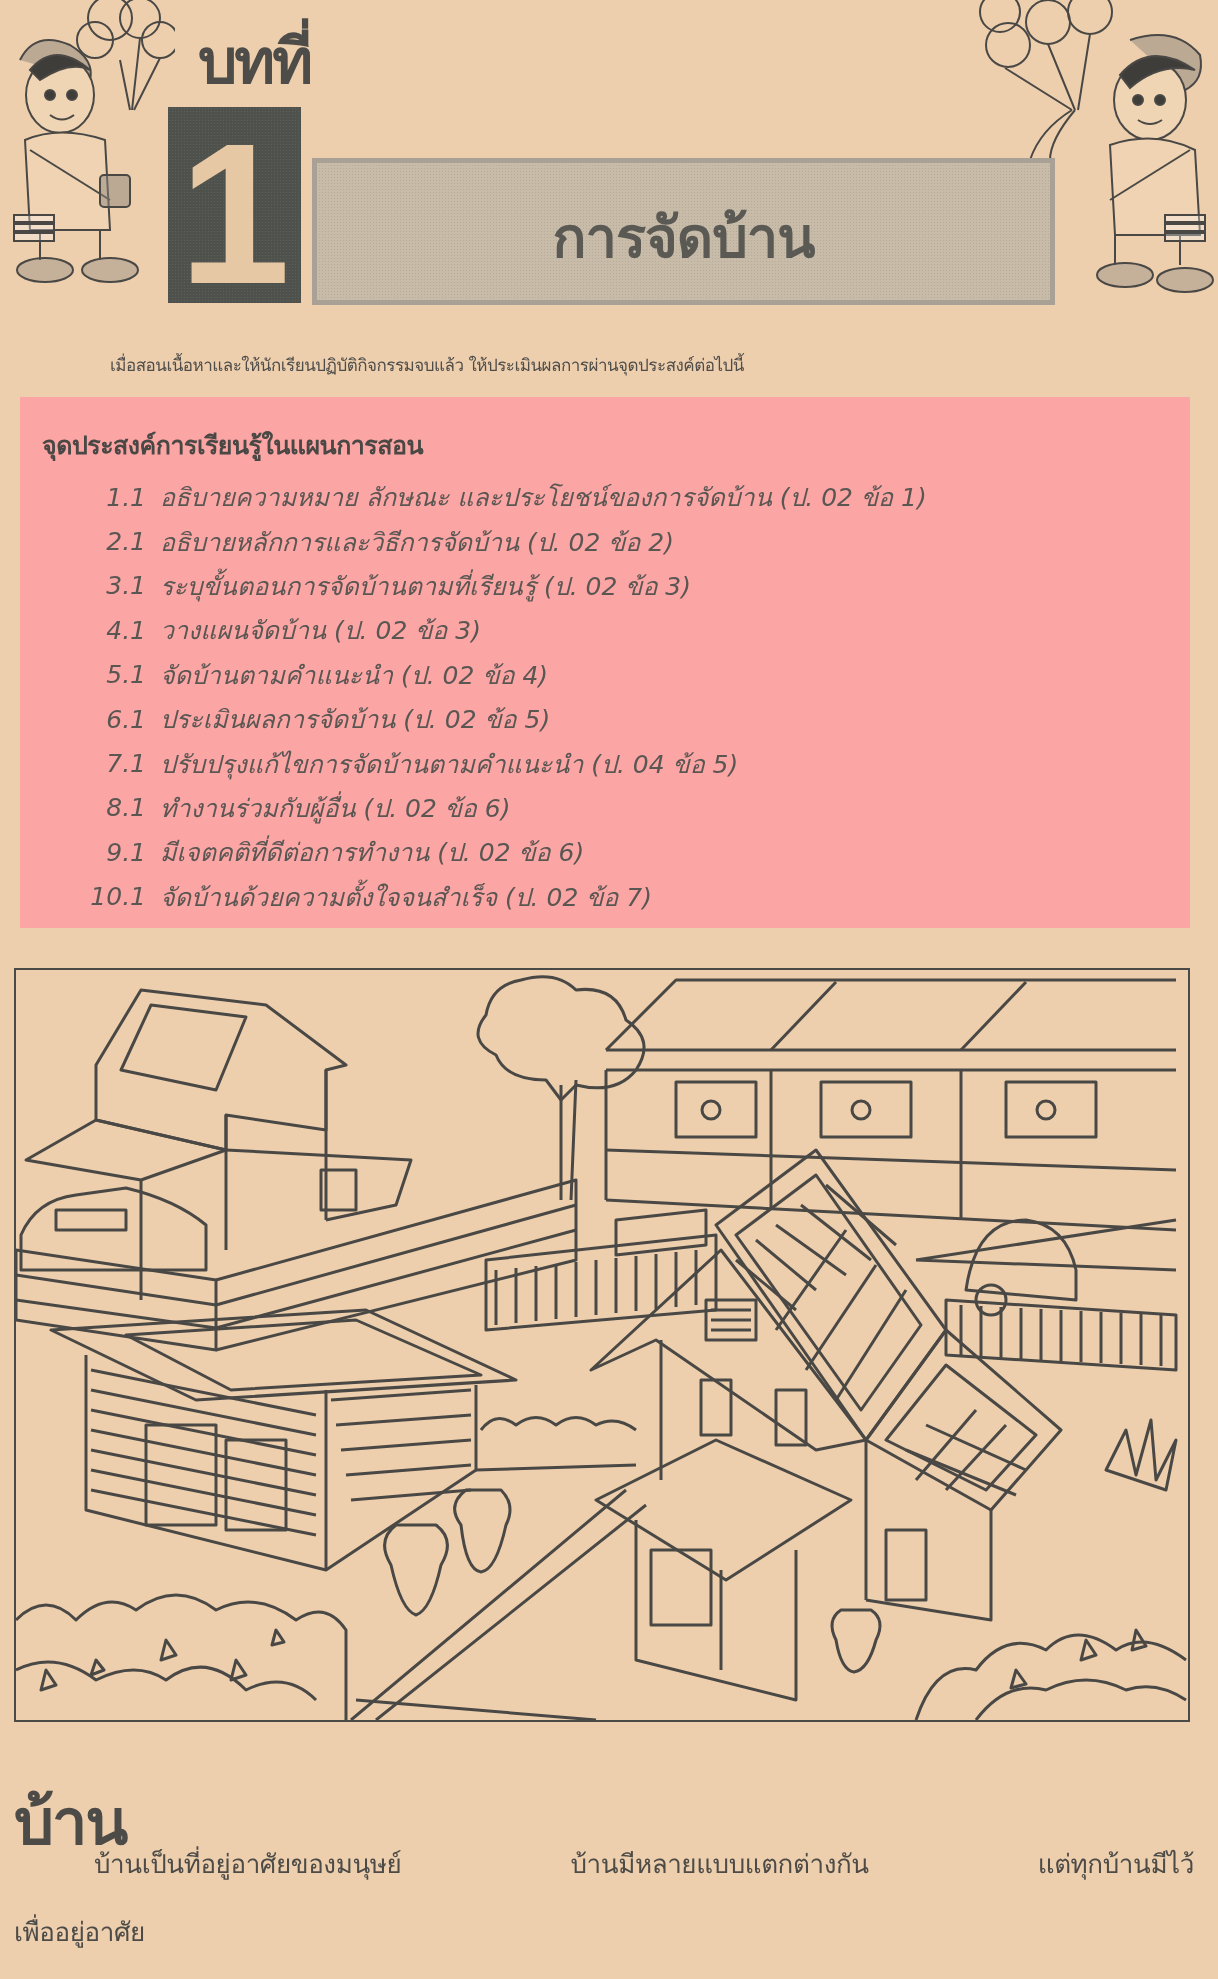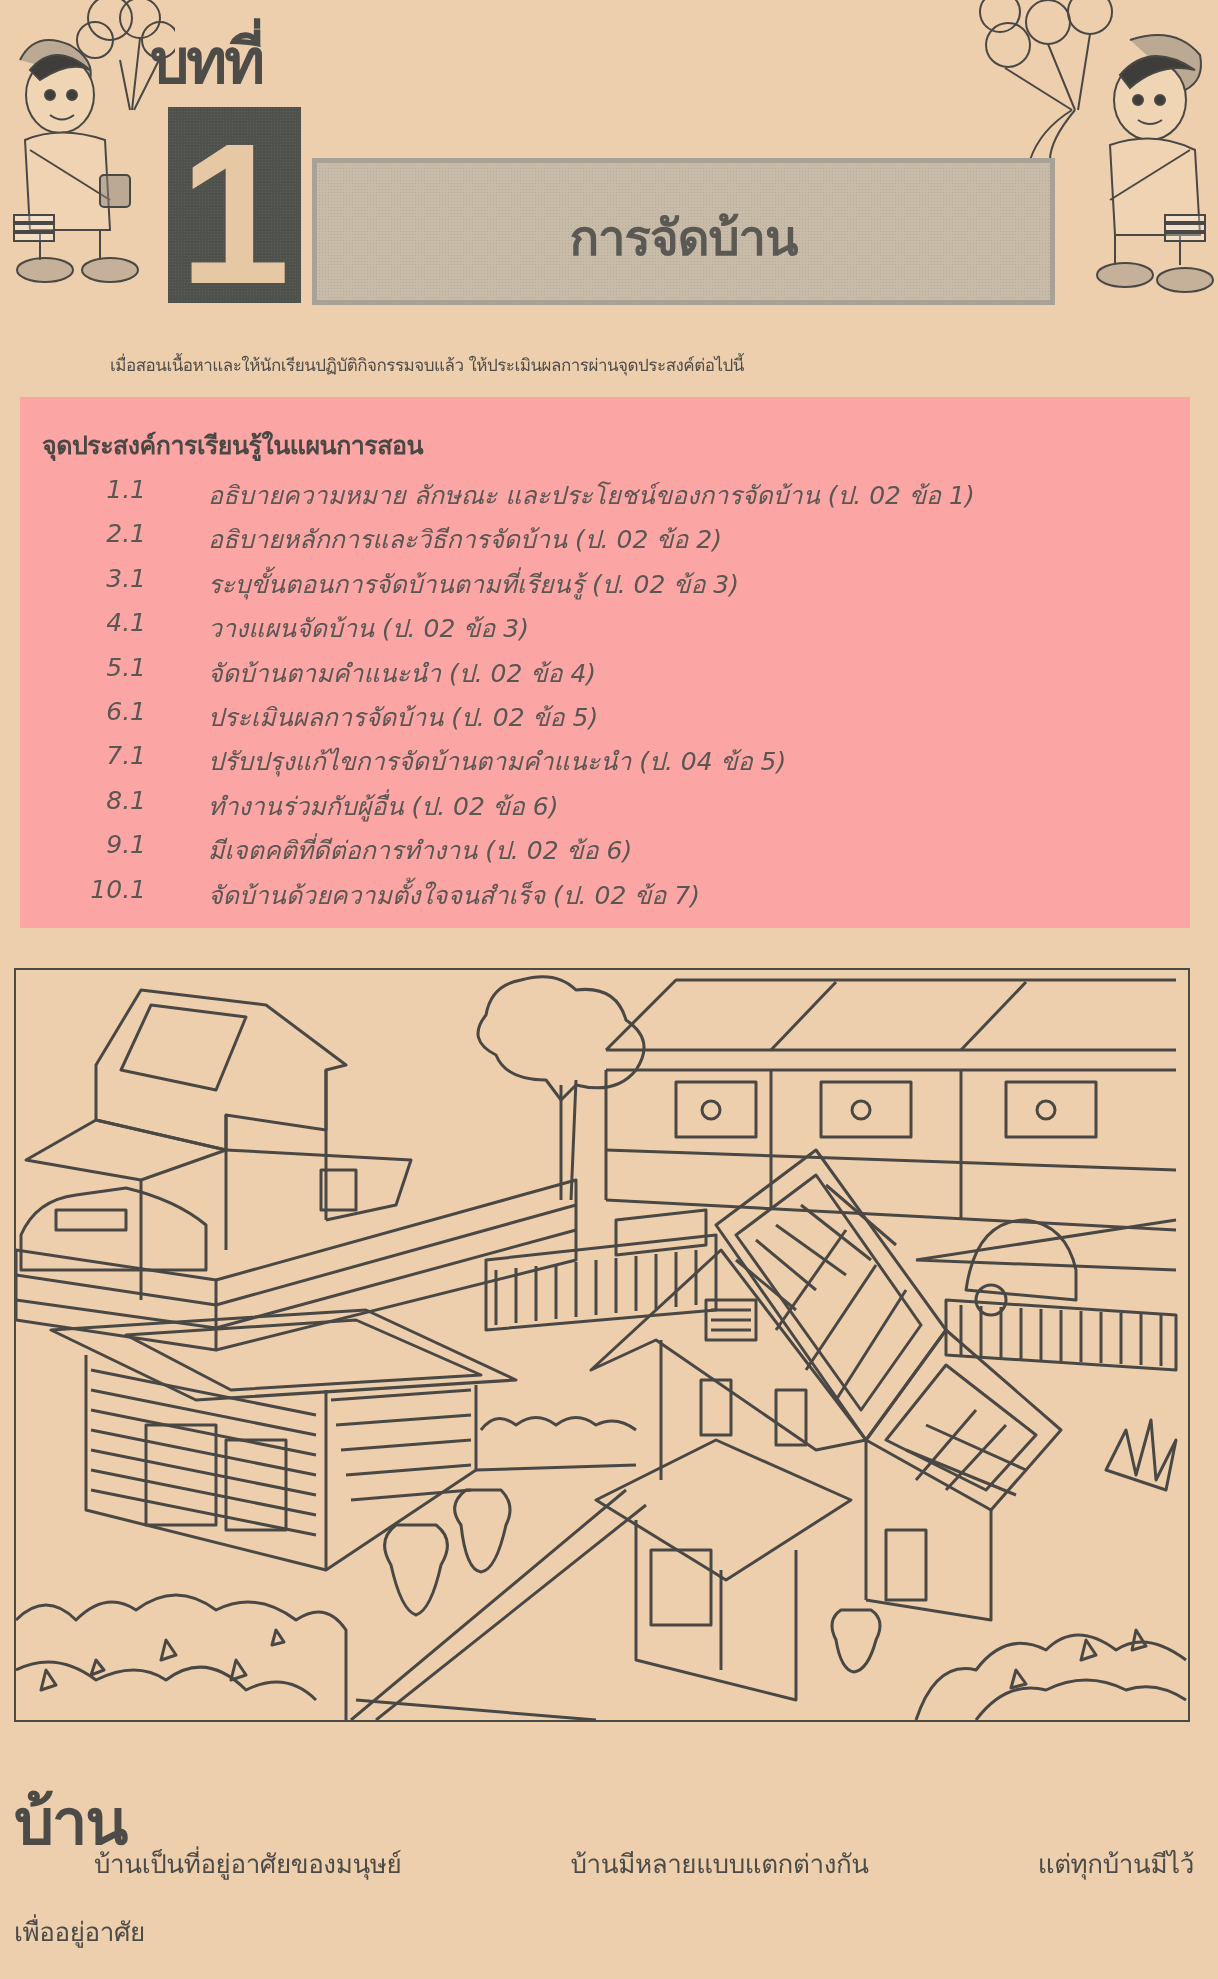--- a/index.html
+++ b/index.html
@@ -8,21 +8,21 @@
     background: #edcfae;
     font-family: "DejaVu Sans", sans-serif;
     color: #4a4845;
   }
 
   
   .mascot { position: absolute; }
   .chapter-word {
     position: absolute; left: 150px; top: 22px; width: 160px;
     font-size: 62px; font-weight: bold; color: #4d4c48; letter-spacing: -3px;
-    line-height: 80px; text-align: left;
+    line-height: 80px; text-align: right;
   }
   .chapter-box {
     position: absolute; left: 168px; top: 107px; width: 133px; height: 196px;
     background: #4f514c;
     background-image: radial-gradient(#5d5f59 1px, transparent 1px);
     background-size: 3px 3px;
     display: flex; align-items: center; justify-content: center;
   }
   .chapter-num {
     color: #e7c8a4; font-family: "Liberation Sans", sans-serif; font-weight: bold;
@@ -30,40 +30,40 @@
   }
   .title-box {
     position: absolute; left: 312px; top: 158px; width: 743px; height: 147px;
     background: #c8bba8;
     background-image: radial-gradient(#b5ab9c 0.8px, transparent 0.9px);
     background-size: 3px 3px;
     box-shadow: inset 0 0 0 5px #a9a196;
     display: flex; align-items: center; justify-content: center;
   }
   .title-text {
-    font-size: 49px; font-weight: bold; color: #5a5954; margin-top: 12px; letter-spacing: -1px;
+    font-size: 56px; font-weight: bold; color: #5a5954; margin-top: 12px; letter-spacing: -1px;
   }
 
   .intro {
     position: absolute; left: 110px; top: 345px; width: 1010px;
     font-size: 17px; color: #4f4d4a; line-height: 40px; letter-spacing: -0.5px;
   }
 
   .objectives {
     position: absolute; left: 20px; top: 397px; width: 1170px; height: 531px;
     background: #fca5a5;
   }
   .obj-heading {
     position: absolute; left: 22px; top: 28px;
     font-size: 25px; font-weight: bold; color: #4a4845; letter-spacing: -0.5px;
   }
   .obj-list { position: absolute; left: 70px; top: 78px; }
   .obj-item {
-    height: 44.4px; display: flex; align-items: flex-start;
-    font-size: 25px; font-style: italic; color: #5a5753; gap: 48px;
+    height: 44.4px; display: flex; align-items: center;
+    font-size: 25px; font-style: italic; color: #5a5753;
   }
   .obj-num { width: 56px; text-align: right; margin-right: 14px; }
 
   .illustration {
     position: absolute; left: 14px; top: 968px; width: 1176px; height: 754px;
     border: 2px solid #4a4a46; box-sizing: border-box; overflow: hidden;
   }
   .illustration svg { display: block; }
 
   .section-heading {

